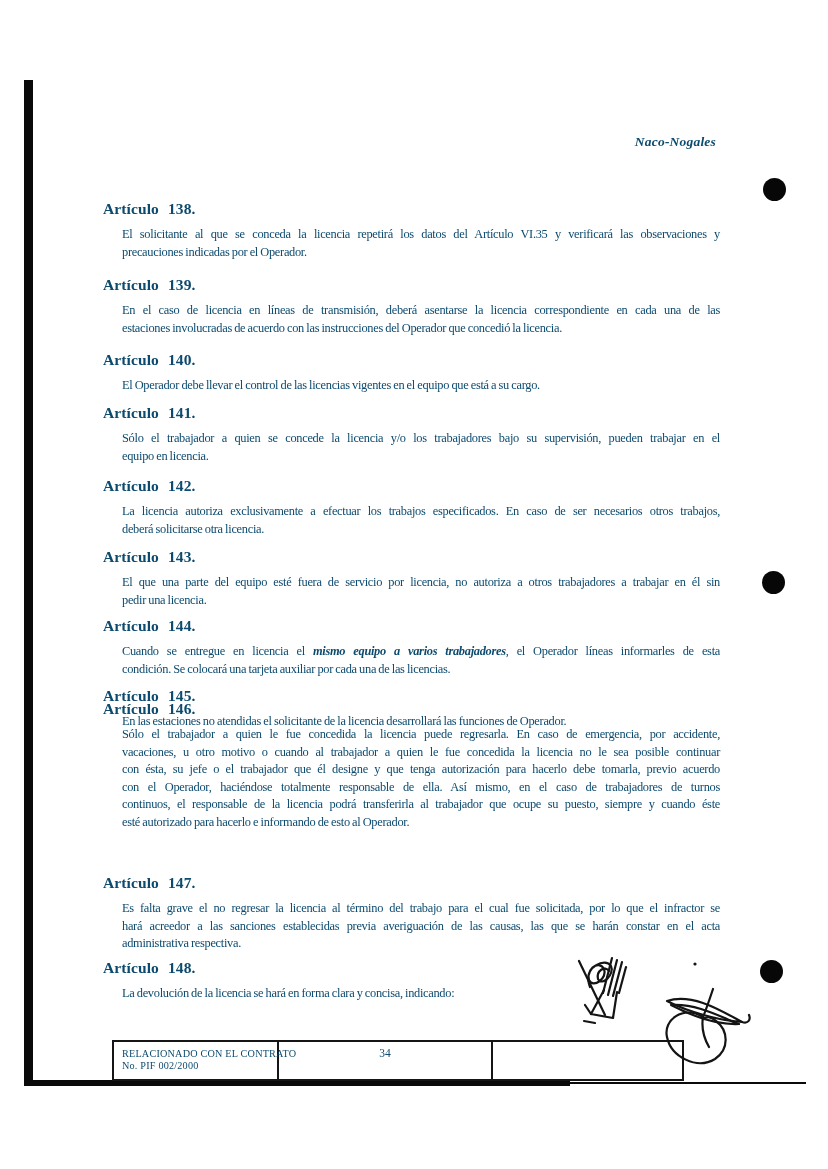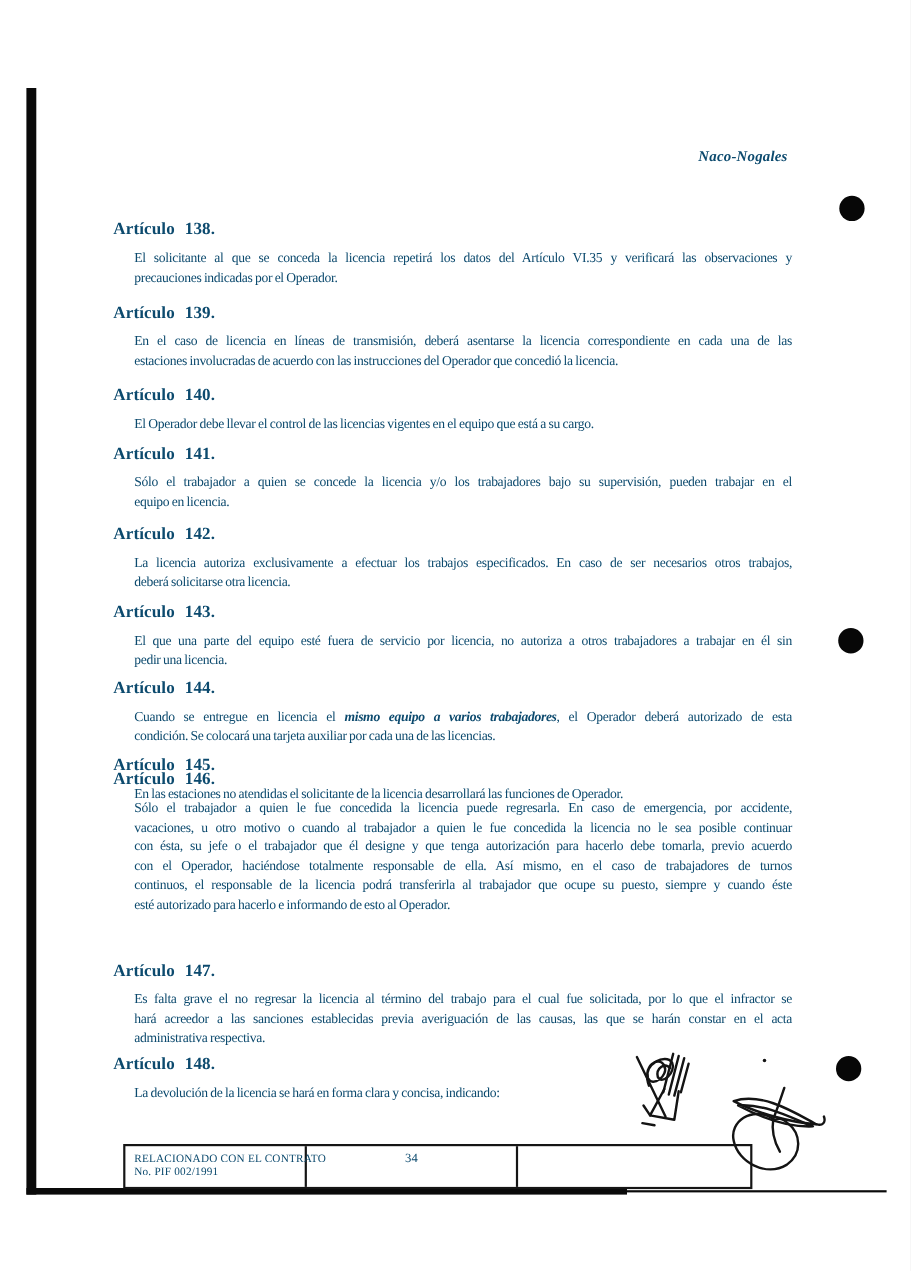--- a/index.html
+++ b/index.html
@@ -41,21 +41,21 @@
   .a138{top:200px;} .a139{top:276px;} .a140{top:351px;} .a141{top:404px;}
   .a142{top:477px;} .a143{top:548px;} .a144{top:617px;} .a145{top:687px;}
   .a146{top:700px;} .a147{top:874px;} .a148{top:959px;}
 
   .footer-table{
     position:absolute;left:112px;top:1040px;width:572px;height:41px;
     border:2px solid #151515;display:flex;box-sizing:border-box;
   }
   .footer-cell{box-sizing:border-box;height:100%;}
   .cell-stamp{width:165px;border-right:2px solid #151515;padding:6px 4px 2px 8px;}
-  .cell-page{width:192px;border-right:2px solid #151515;text-align:center;padding-top:1px;}
+  .cell-page{width:214px;border-right:2px solid #151515;text-align:center;padding-top:1px;}
   .cell-empty{flex:1;}
   .stamp-line{font-size:10.2px;line-height:12px;letter-spacing:.2px;white-space:nowrap;}
   .page-number{font-size:11.5px;}
 
   .signature{position:absolute;left:555px;top:935px;width:210px;height:140px;}
 </style>
 </head>
 <body>
 
 <div class="page">
@@ -113,21 +113,21 @@
     <h2>Artículo 143.</h2>
     <div class="para">
       <div class="ln">El que una parte del equipo esté fuera de servicio por licencia, no autoriza a otros trabajadores a trabajar en él sin</div>
       <div class="ln last">pedir una licencia.</div>
     </div>
   </div>
 
   <div class="art a144">
     <h2>Artículo 144.</h2>
     <div class="para">
-      <div class="ln"><span>Cuando se entregue en licencia el </span><span class="em-bi">mismo equipo a varios trabajadores</span><span>, el Operador deberá autorizado de esta</span></div>
+      <div class="ln"><span>Cuando se entregue en licencia el </span><span class="em-bi">mismo equipo a varios trabajadores</span><span>, el Operador líneas informarles de esta</span></div>
       <div class="ln last">condición. Se colocará una tarjeta auxiliar por cada una de las licencias.</div>
     </div>
   </div>
 
   <div class="art a145">
     <h2>Artículo 145.</h2>
     <div class="para">
       <div class="ln last">En las estaciones no atendidas el solicitante de la licencia desarrollará las funciones de Operador.</div>
     </div>
   </div>
@@ -156,21 +156,21 @@
   <div class="art a148">
     <h2>Artículo 148.</h2>
     <div class="para">
       <div class="ln last">La devolución de la licencia se hará en forma clara y concisa, indicando:</div>
     </div>
   </div>
 
   <div class="footer-table">
     <div class="footer-cell cell-stamp">
       <div class="stamp-line">RELACIONADO CON EL CONTRATO</div>
-      <div class="stamp-line">No. PIF 002/1991</div>
+      <div class="stamp-line">No. PIF 002/2000</div>
     </div>
     <div class="footer-cell cell-page">
       <span class="page-number">34</span>
     </div>
     <div class="footer-cell cell-empty"></div>
   </div>
 
   <svg class="signature" viewBox="0 0 210 140" fill="none" stroke="#141414" stroke-width="2.2" stroke-linecap="round" stroke-linejoin="round">
 
     <path d="M24,26 L50,80"></path>

